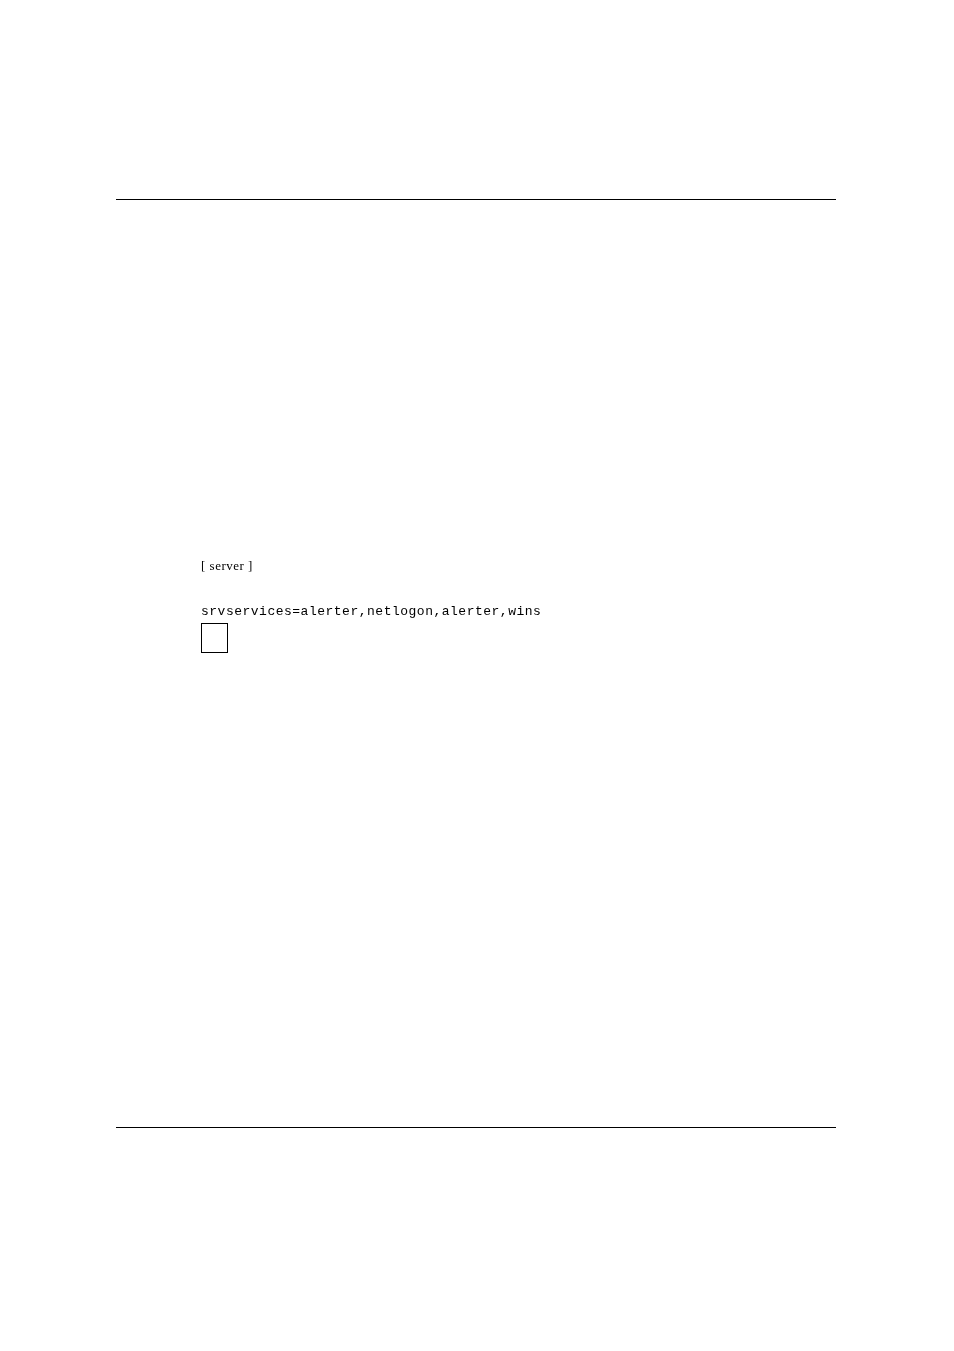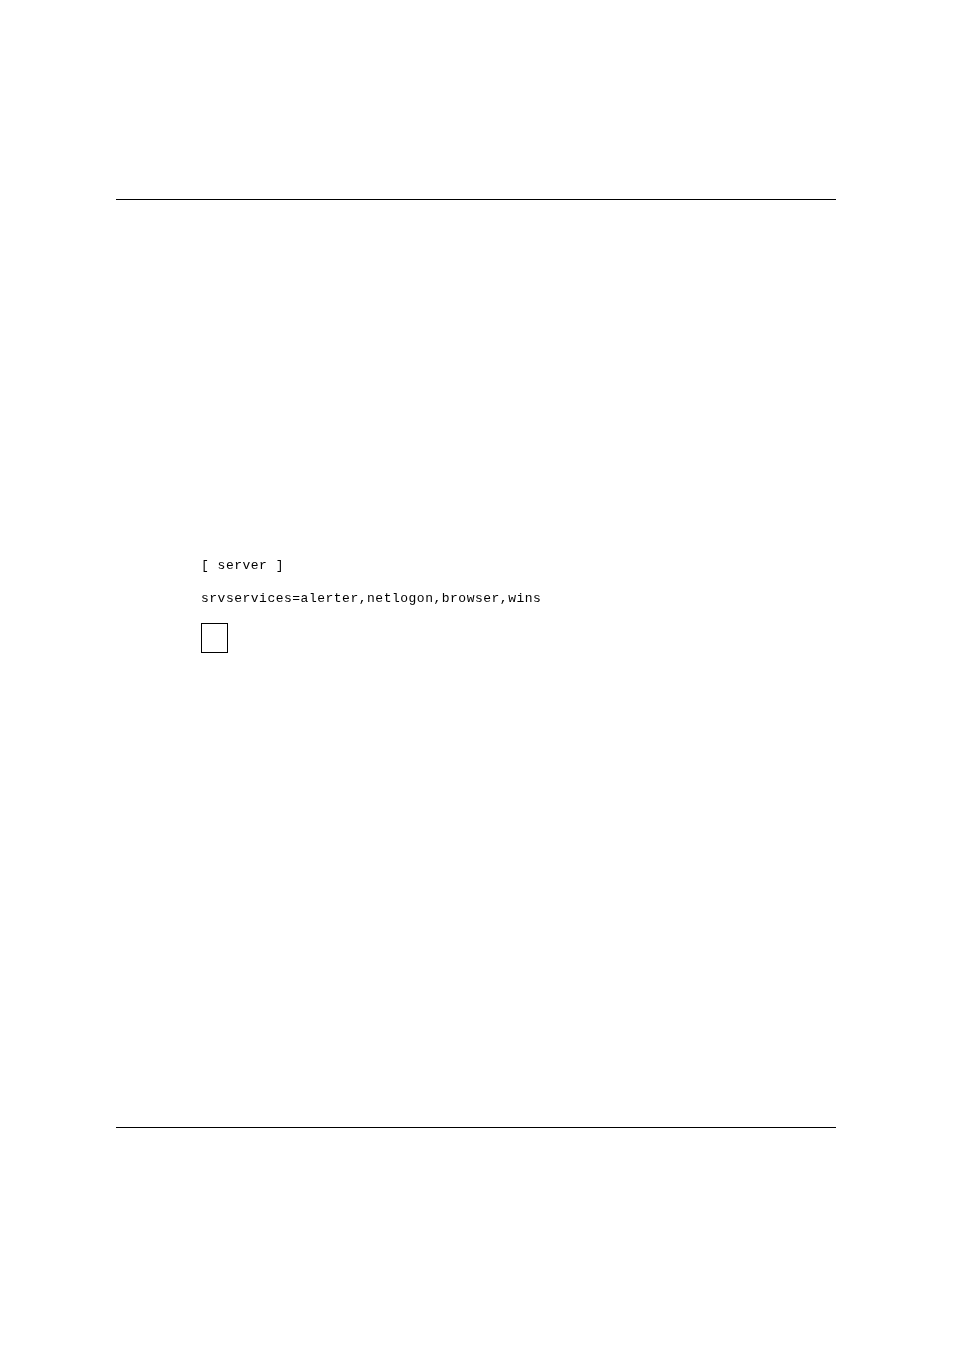--- a/index.html
+++ b/index.html
@@ -25,37 +25,37 @@
     }
     .code-block {
       position: absolute;
       left: 201px;
       top: 558px;
       font-family: "Courier New", monospace;
       font-size: 13px;
       letter-spacing: 0.5px;
       color: #000;
     }
-    .code-line1 { margin-bottom: 18px; }
+    .code-line1 { margin-bottom: 30px; font-family: Liberation Serif, serif; }
     .empty-box {
       position: absolute;
       top: 623px;
       left: 201px;
       width: 27px;
       height: 30px;
       border: 1px solid #000;
     }
   </style>
 </head>
 <body>
 
 <div class="page">
   <div class="rule-top"></div>
 
   <div class="code-block">
     <div class="code-line1">[ server ]</div>
-    <div>srvservices=alerter,netlogon,browser,wins</div>
+    <div>srvservices=alerter,netlogon,alerter,wins</div>
   </div>
 
   <div class="empty-box"></div>
 
   <div class="rule-bottom"></div>
 </div>
 
 </body></html>

